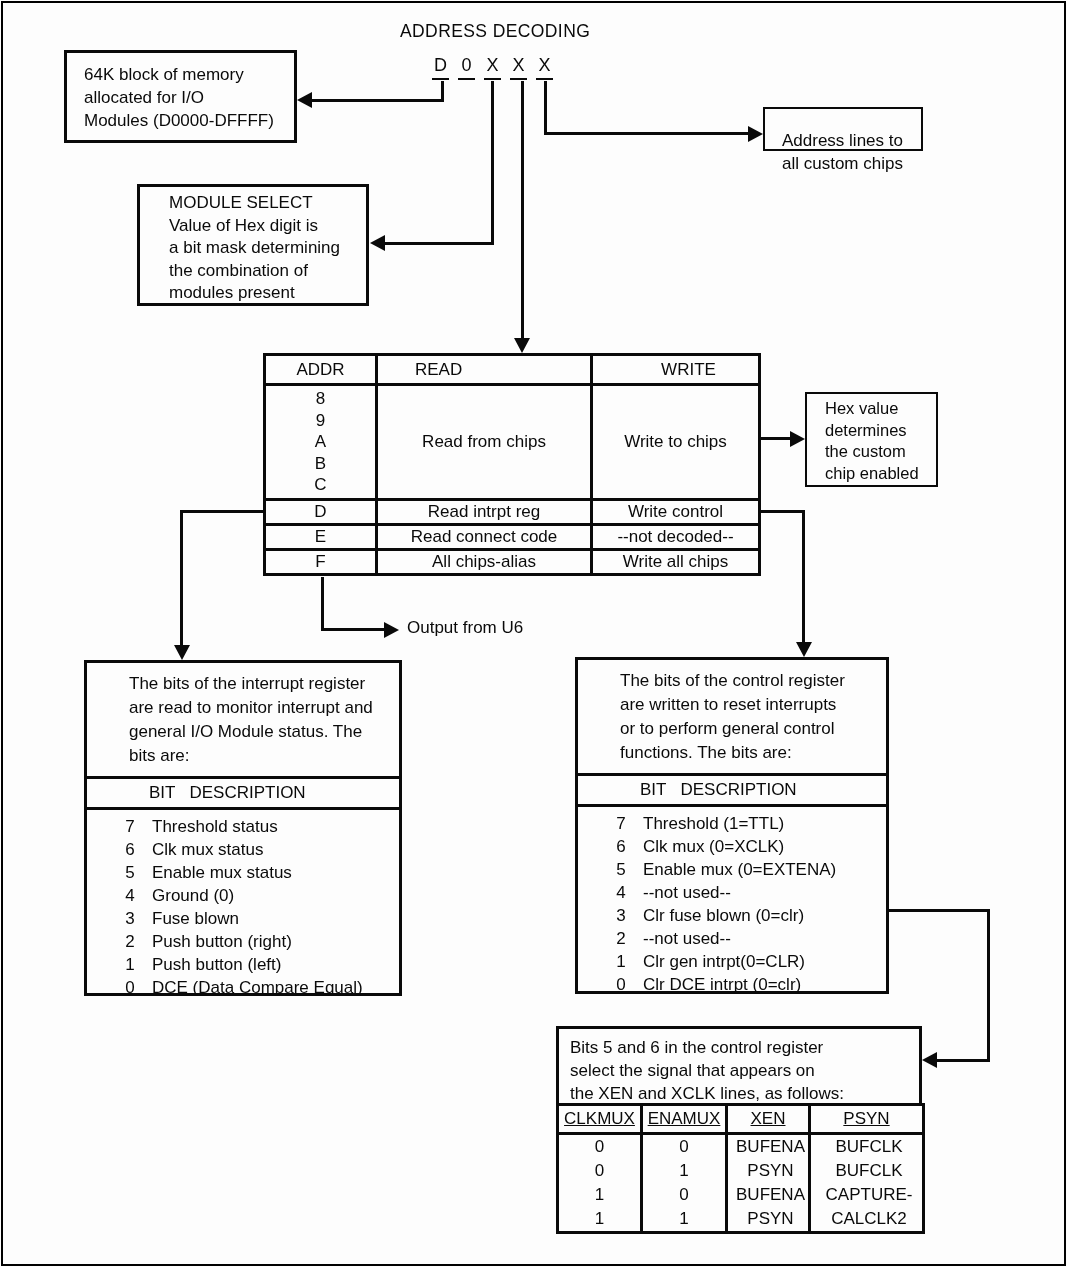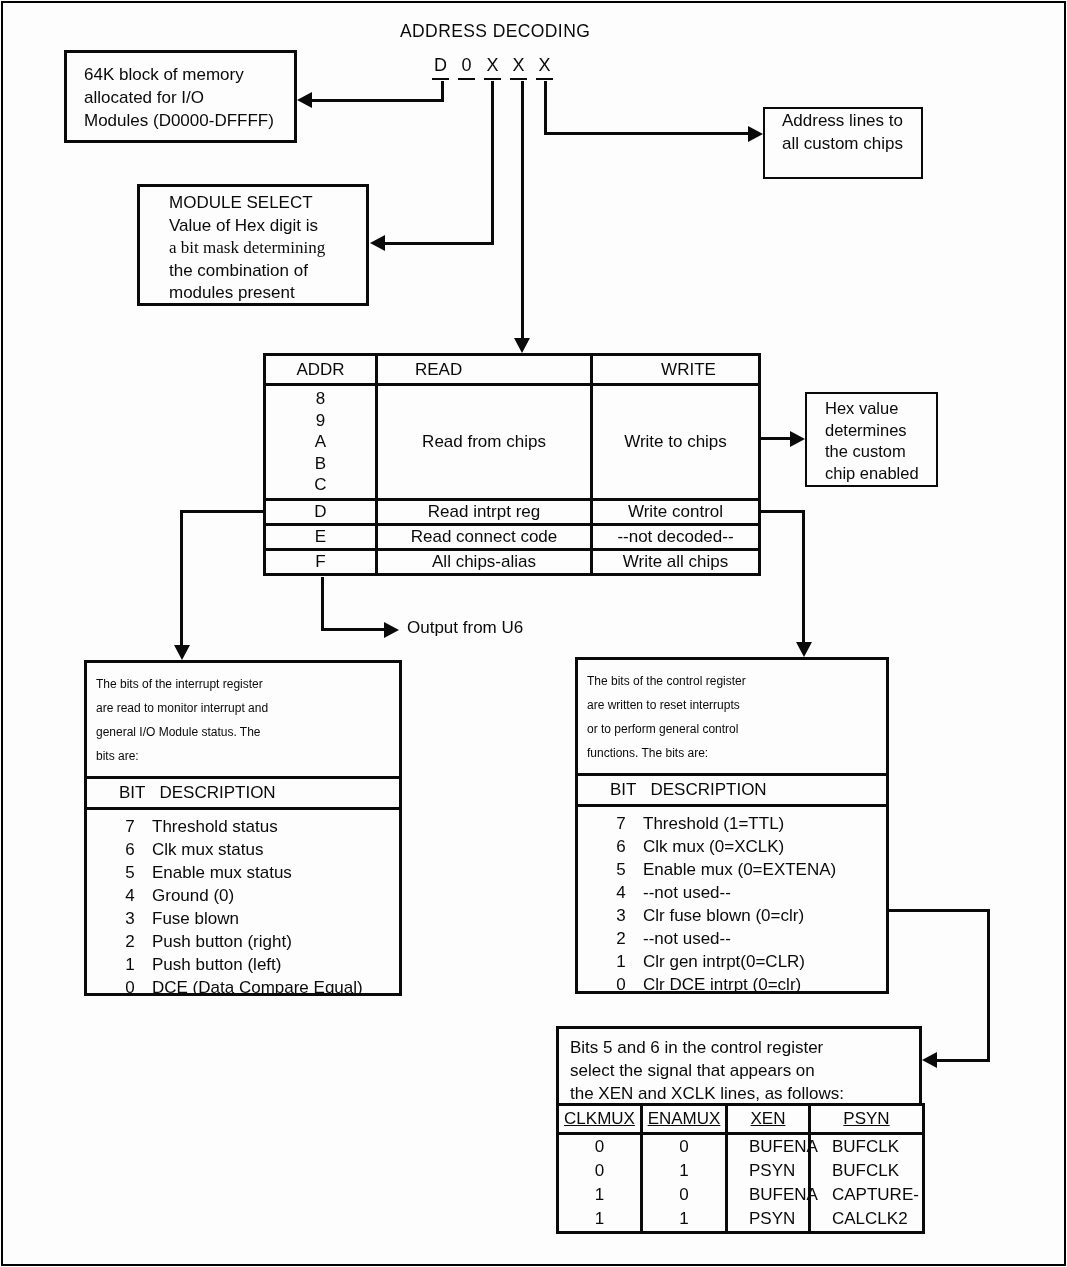--- a/index.html
+++ b/index.html
@@ -33,35 +33,35 @@
   td { border:3px solid #0a0a0a; font-size:17px; padding:0; text-align:center; vertical-align:middle; }
   .main-table { position:absolute; left:263px; top:353px; width:495px; }
   .main-table .r-head td { height:27px; }
   .main-table .hd-read  { text-align:left; padding-left:37px; }
   .main-table .hd-write { text-align:center; padding-left:26px; }
   .main-table .r-block td { height:112px; }
   .main-table .r-small td { height:22px; }
   .addr-stack div { line-height:21.5px; }
 
   
-  .reg-para { padding:9px 6px 8px 9px; font-size:12px; line-height:24px; }
+  .reg-para { padding:9px 6px 8px 42px; font-size:17px; line-height:24px; }
   .reg-sep  { border-top:3px solid #0a0a0a; }
-  .bit-head { display:flex; padding:3px 0 3px 32px; font-size:17px; line-height:22px; }
+  .bit-head { display:flex; padding:3px 0 3px 32px; font-size:17px; line-height:22px;margin-left:30px; }
   .bit-head .bh-desc { margin-left:14px; }
   .bit-list { padding-top:5px; }
   .bit-row  { display:flex; font-size:17px; line-height:23px; }
   .bit-num  { width:18px; margin-left:34px; text-align:center; }
   .bit-desc { margin-left:13px; }
 
   
   .mux-para { padding:7px 8px 0 11px; font-size:17px; line-height:23px; }
   .mux-table { position:absolute; left:556px; top:1103px; width:366px; }
   .mux-table td { height:24px; }
   .mux-table .r-head td { height:26px;text-decoration:underline; }
-  .mux-table .cl { text-align:left; padding-left:21px; }
+  .mux-table .cl { text-align:center; padding-left:5px; }
   .u6-label { position:absolute; left:407px; top:618px; font-size:17px; }
 </style>
 </head>
 <body>
 
 <div class="canvas">
   <div class="frame"></div>
 
   <div class="title">ADDRESS DECODING</div>
 
@@ -87,29 +87,29 @@
   <div class="line" style="left:544px; top:81px; width:3px; height:54px;"></div>
   <div class="line" style="left:544px; top:132px; width:204px; height:3px;"></div>
   <div class="ah-right" style="left:748px; top:126px;"></div>
 
   <div class="box" style="left:64px; top:50px; width:233px; height:93px; padding:10px 0 0 17px;">
     <div class="txt">64K block of memory</div>
     <div class="txt">allocated for I/O</div>
     <div class="txt">Modules (D0000-DFFFF)</div>
   </div>
 
-  <div class="box thin" style="left:763px; top:107px; width:160px; height:72px; padding:0 0 0 17px;">
+  <div class="box thin" style="left:763px; top:107px; width:160px; height:44px; padding:20px 0 0 17px;">
     <div class="txt">Address lines to</div>
     <div class="txt">all custom chips</div>
   </div>
 
   <div class="box" style="left:137px; top:184px; width:232px; height:122px; padding:5px 0 0 29px;">
     <div class="txt" style="line-height:22.5px;">MODULE SELECT</div>
     <div class="txt" style="line-height:22.5px;">Value of Hex digit is</div>
-    <div class="txt" style="line-height:22.5px;font-family:Liberation Serif, serif;">a bit mask determining</div>
+    <div class="txt" style="line-height:22.5px;">a bit mask determining</div>
     <div class="txt" style="line-height:22.5px;">the combination of</div>
     <div class="txt" style="line-height:22.5px;">modules present</div>
   </div>
 
   <table class="main-table">
     <colgroup>
         <col style="width:112px">
         <col style="width:215px">
         <col style="width:168px">
       </colgroup>

